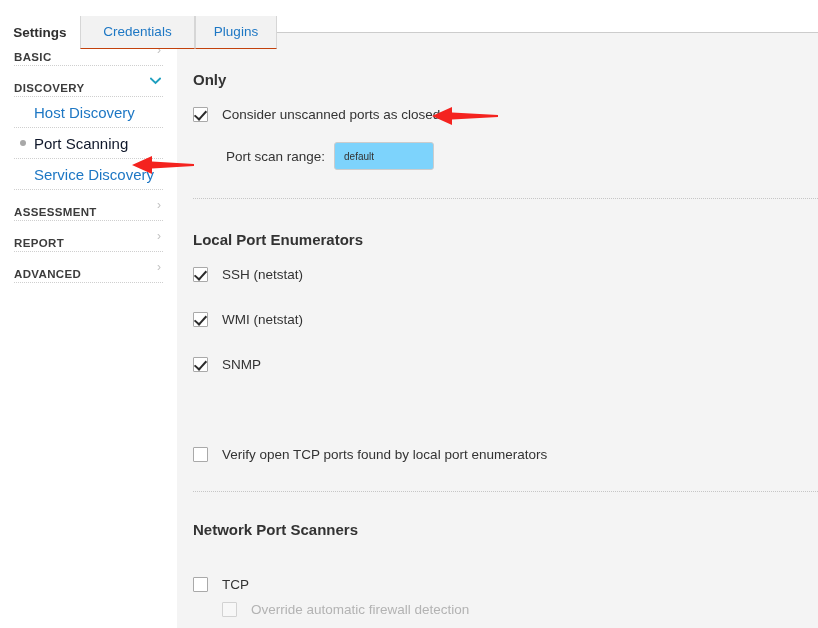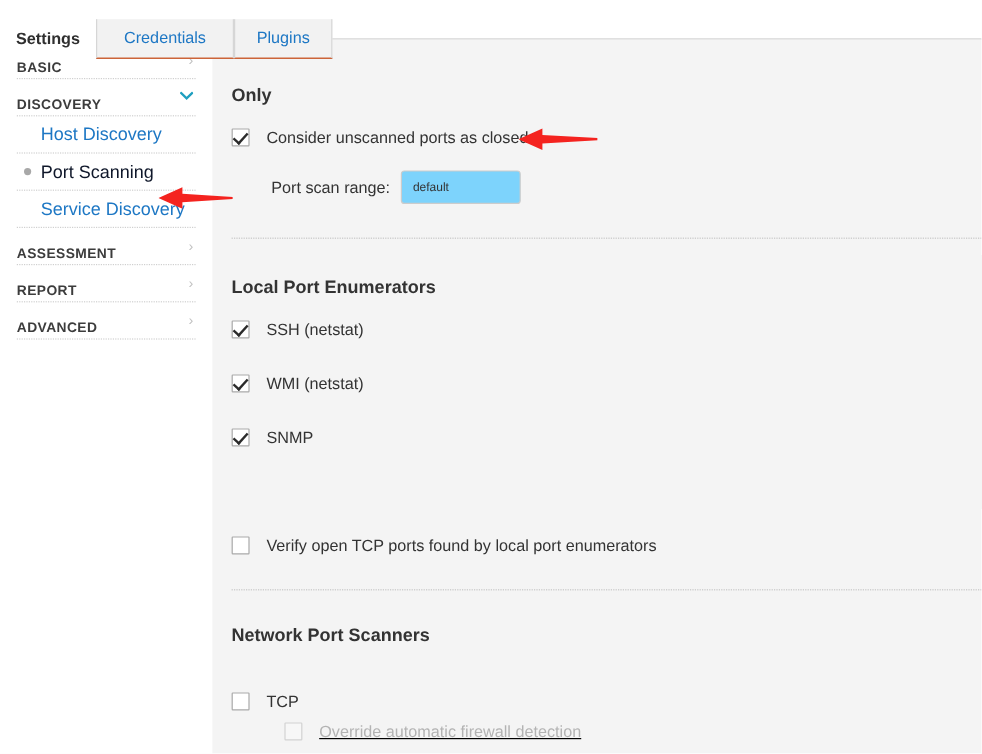--- a/index.html
+++ b/index.html
@@ -225,21 +225,21 @@
 
     <div style="position:absolute; left:16px; top:488px;">
       <div class="sect-title">Network Port Scanners</div>
     </div>
 
     <div class="row" style="position:absolute; left:16px; top:544px;">
       <span class="cbox"></span>
       <span class="cb-label">TCP</span>
     </div>
 
-    <div class="row" style="position:absolute; left:60px; top:569px;text-decoration:underline;">
+    <div class="row" style="position:absolute; left:45px; top:569px;">
       <span class="cbox disabled"></span>
       <span class="cb-label disabled">Override automatic firewall detection</span>
     </div>
 
   </div>
 
   <div class="arrow" style="left:432px; top:104px;">
     <svg width="66" height="24" viewBox="0 0 66 24" aria-hidden="true">
       <path d="M0 12 L20 3 L20 8.5 L66 11.1 L66 12.9 L20 15.5 L20 21 Z" fill="#f4231f"></path>
     </svg>

